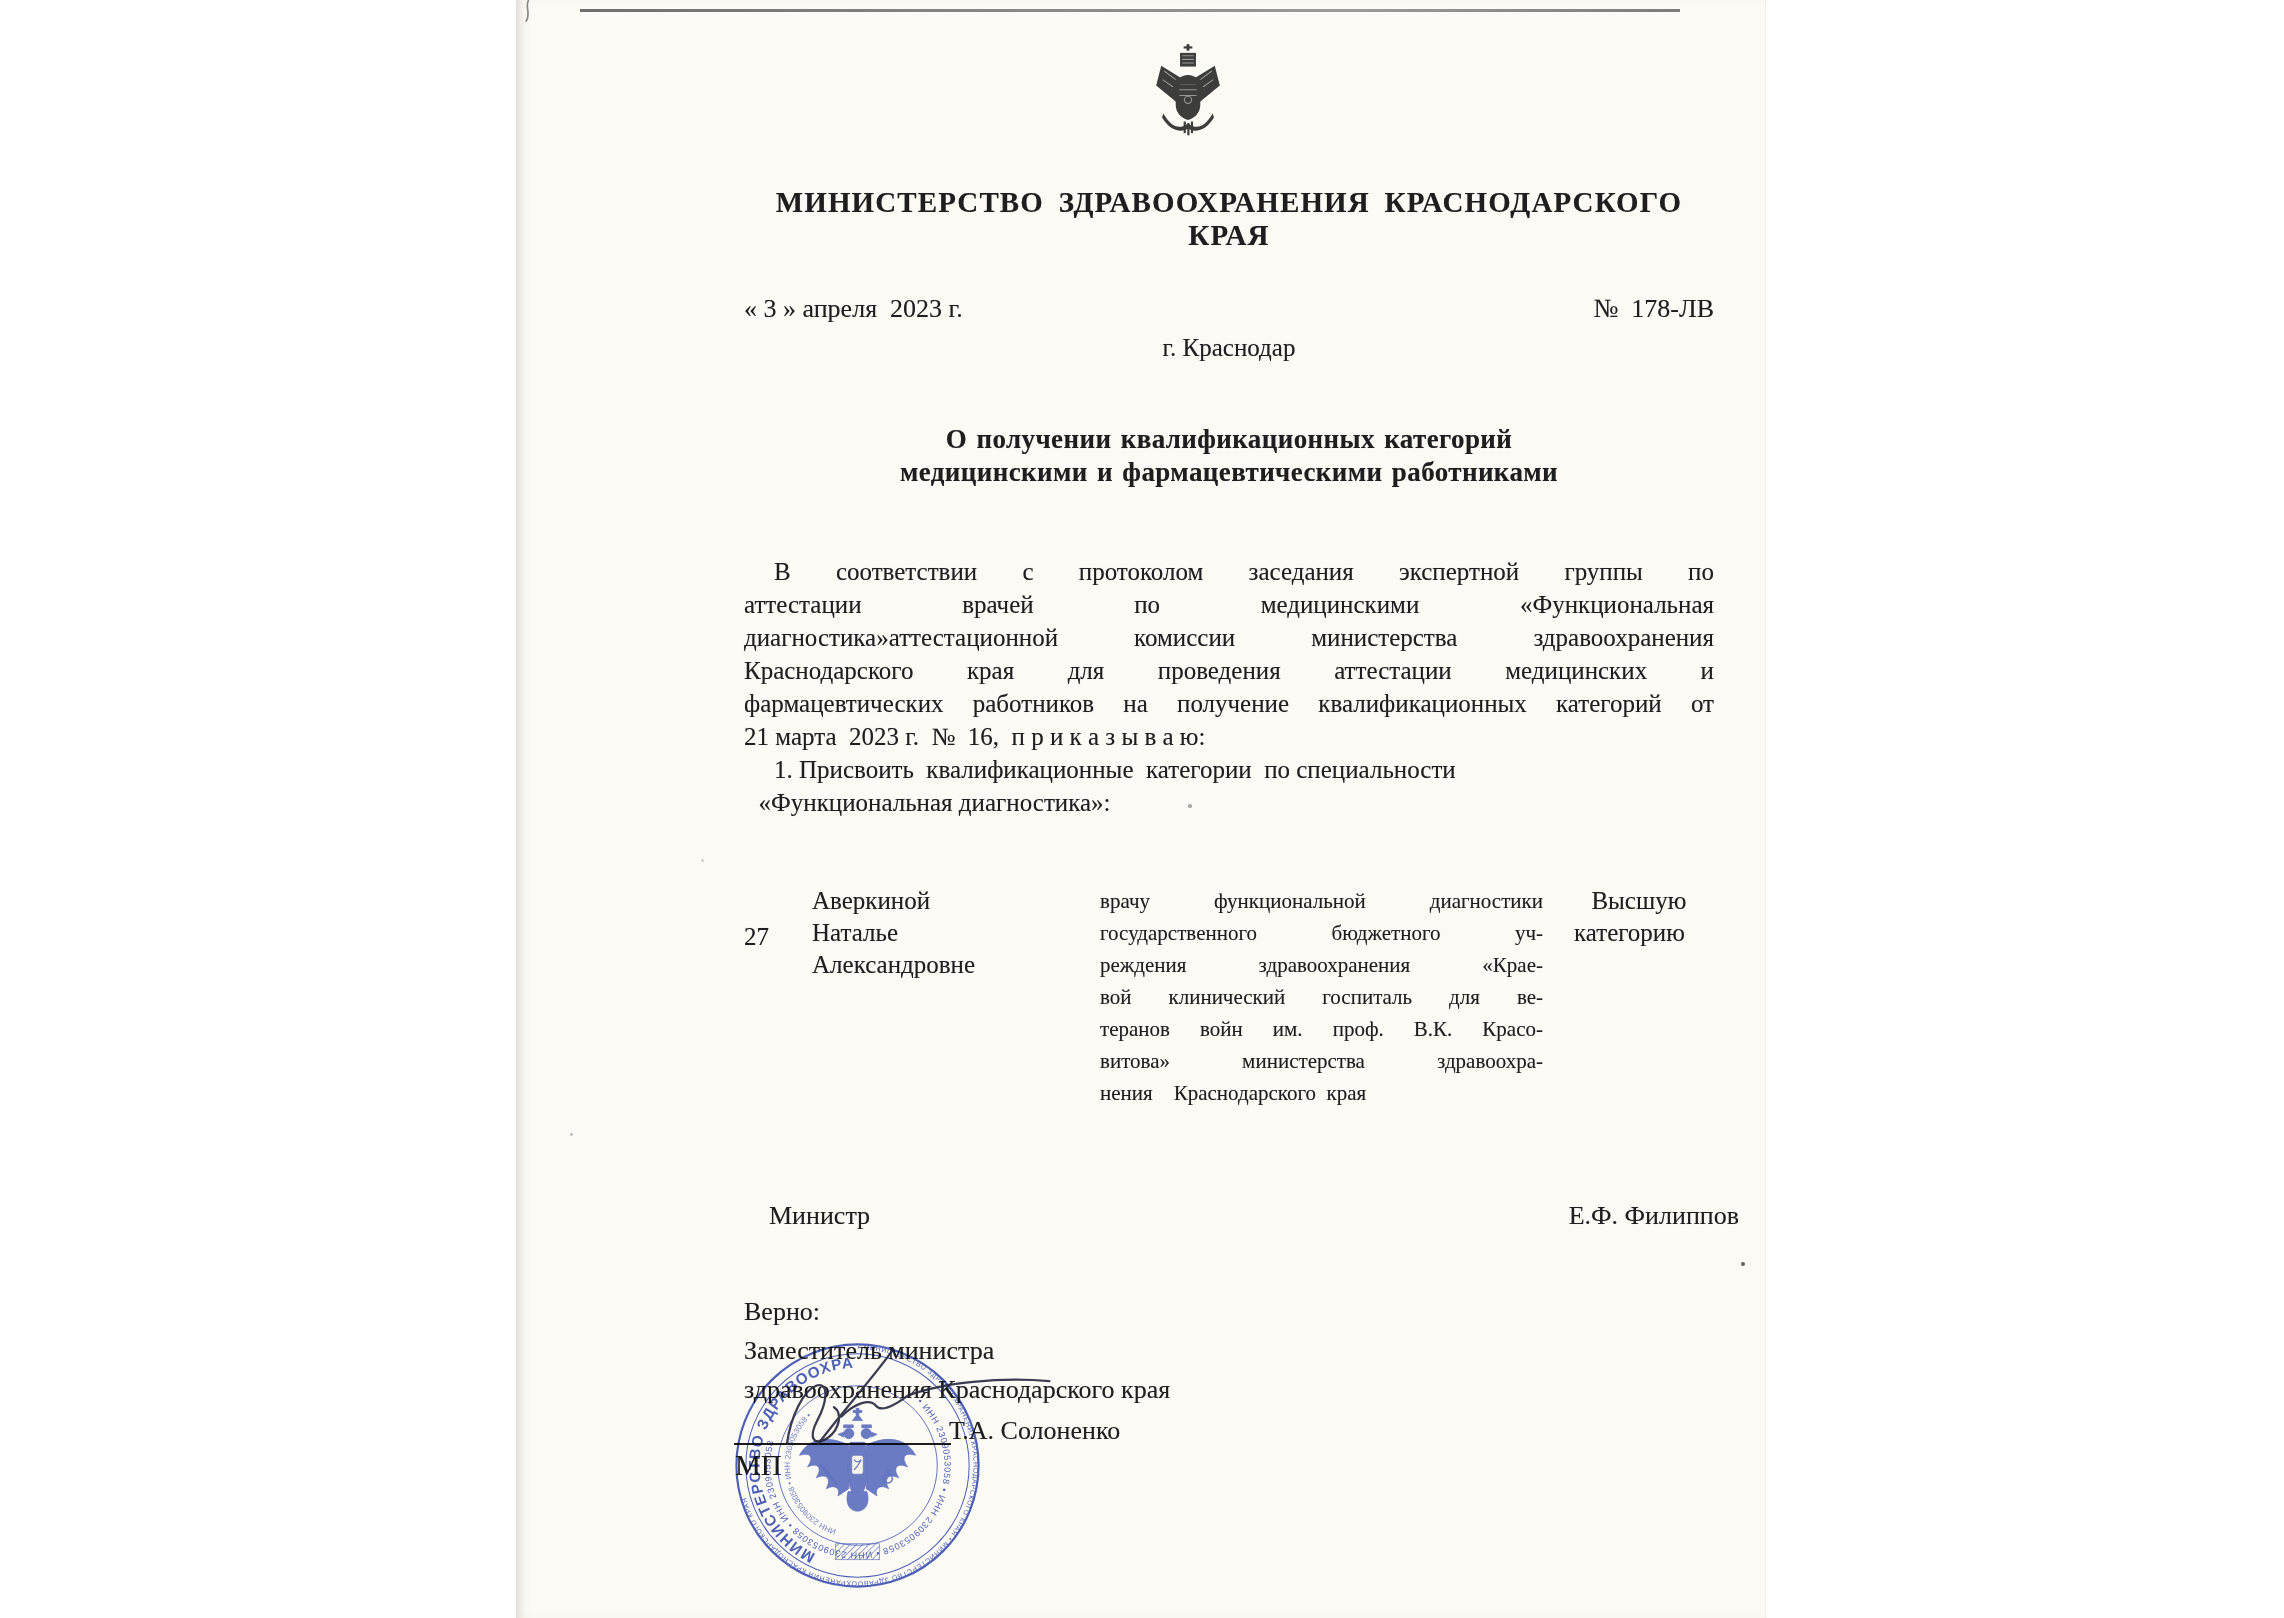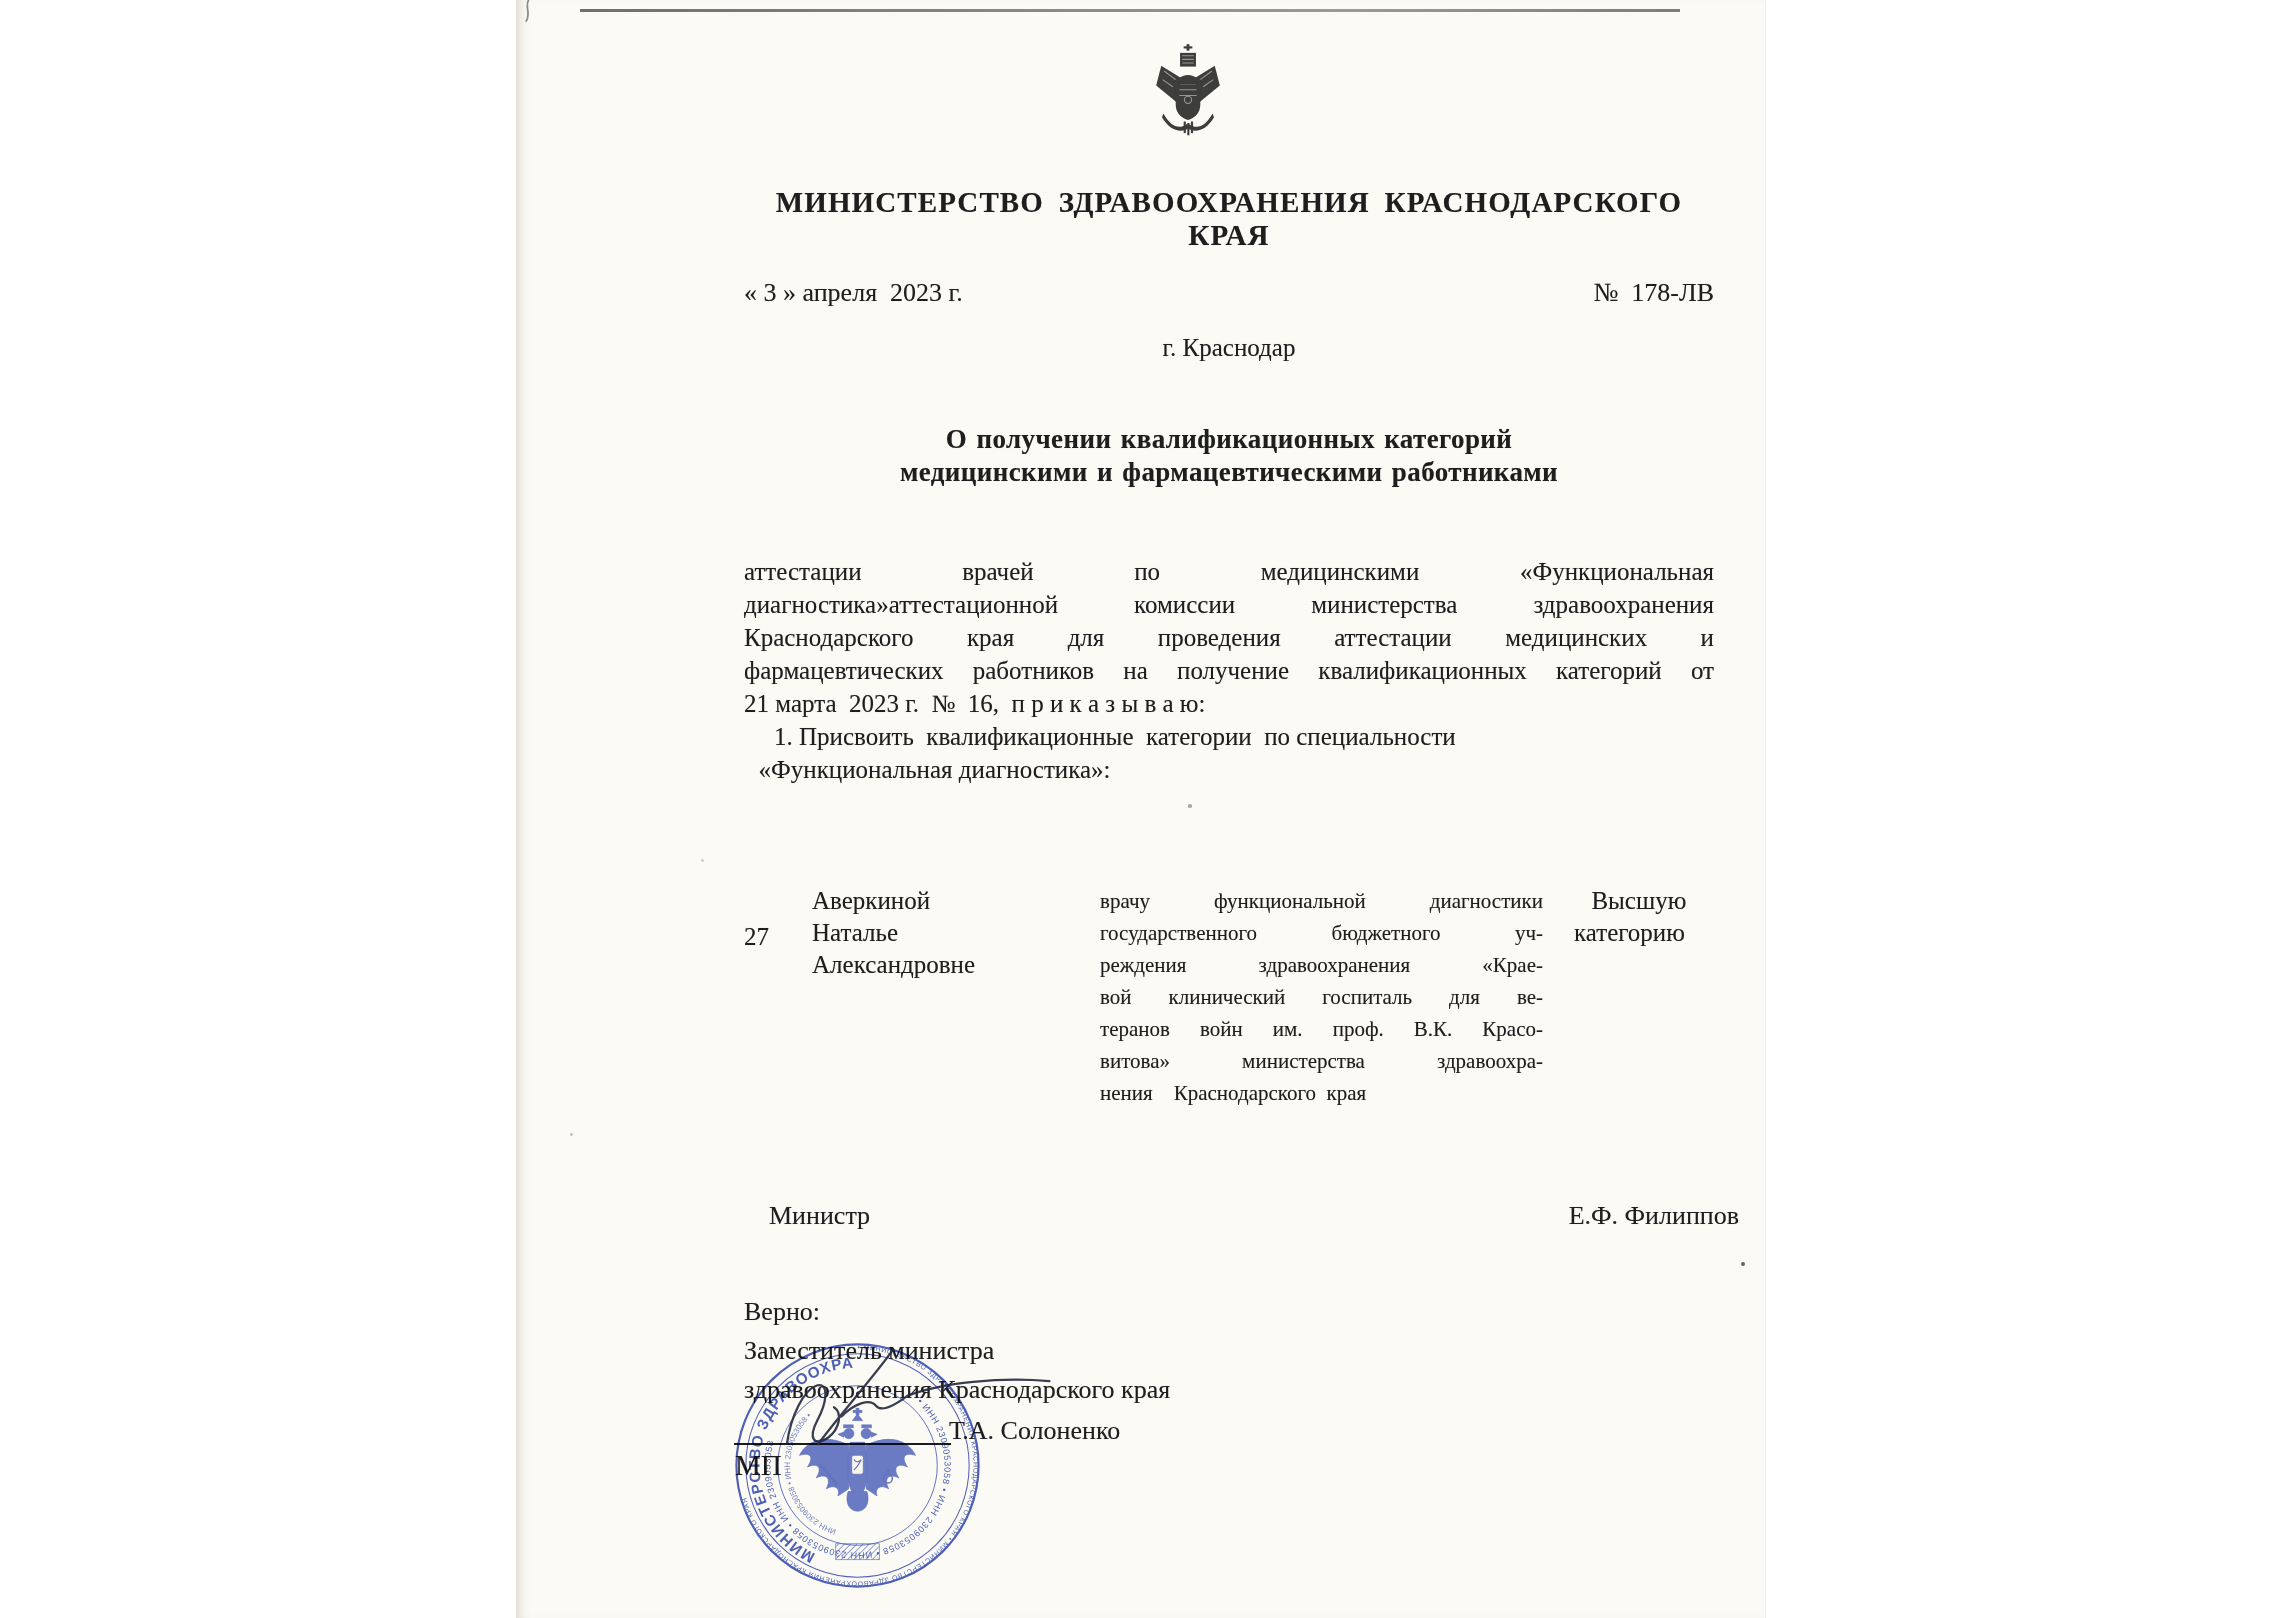--- a/index.html
+++ b/index.html
@@ -7,21 +7,21 @@
          font-family:"Liberation Serif","DejaVu Serif",serif;color:#1e1e1e;}
   .page{position:absolute;left:516px;top:0;width:1249px;height:1618px;background:#fbfaf5;
         box-shadow:inset 11.6px 0 13px -10px rgba(110,100,80,.28);border-right:0.7px solid #f1efe8;}
   .txt{position:absolute;text-shadow:0 0 0.7px rgba(20,20,20,.35);}
   .topline{position:absolute;left:580px;top:9.4px;width:1100px;height:2.2px;
            background:linear-gradient(to right,#6f6f6f,#9a9a9a 70%,#7c7c7c);}
   .ministry{left:744px;top:186px;width:970px;text-align:center;font-weight:bold;font-size:29px;
             letter-spacing:1.1px;word-spacing:6.5px;}
   .vypiska{left:744px;top:240px;width:970px;text-align:center;font-weight:bold;font-size:28px;
            letter-spacing:11px;word-spacing:19px;}
-  .daterow{left:744px;top:278px;width:970px;display:flex;justify-content:space-between;
+  .daterow{left:744px;top:294px;width:970px;display:flex;justify-content:space-between;
            font-size:26px;white-space:pre-wrap;}
   .city{left:744px;top:334px;width:970px;text-align:center;font-size:25px;}
   .title{left:744px;top:423px;width:970px;text-align:center;font-weight:bold;font-size:27px;
          line-height:33px;letter-spacing:0.4px;word-spacing:2.2px;}
   .bodyblock{left:744px;top:555px;width:970px;font-size:25px;}
   .bline{display:block;height:33px;line-height:33px;white-space:pre-wrap;}
   .just{text-align:justify;text-align-last:justify;}
   .ind1{text-indent:30px;}
   .ind2{text-indent:14.5px;}
   .colnum{left:744px;top:885px;font-size:25px;line-height:32px;margin-top:36px;}
@@ -90,20 +90,21 @@
     <span>№  178-ЛВ</span>
   </div>
   <div class="txt city">г. Краснодар</div>
 
   <div class="txt title">
     <div>О получении квалификационных категорий</div>
     <div>медицинскими и фармацевтическими работниками</div>
   </div>
 
   <div class="txt bodyblock">
+    <span class="bline just ind1">В соответствии с протоколом заседания экспертной группы по</span>
     <span class="bline just">аттестации врачей по медицинскими «Функциональная</span>
     <span class="bline just">диагностика»аттестационной комиссии министерства здравоохранения</span>
     <span class="bline just">Краснодарского края для проведения аттестации медицинских и</span>
     <span class="bline just">фармацевтических работников на получение квалификационных категорий от</span>
     <span class="bline">21 марта  2023 г.  №  16,  п р и к а з ы в а ю:</span>
     <span class="bline ind1">1. Присвоить  квалификационные  категории  по специальности</span>
     <span class="bline ind2">«Функциональная диагностика»:</span>
   </div>
 
   <div class="txt colnum">27</div>

